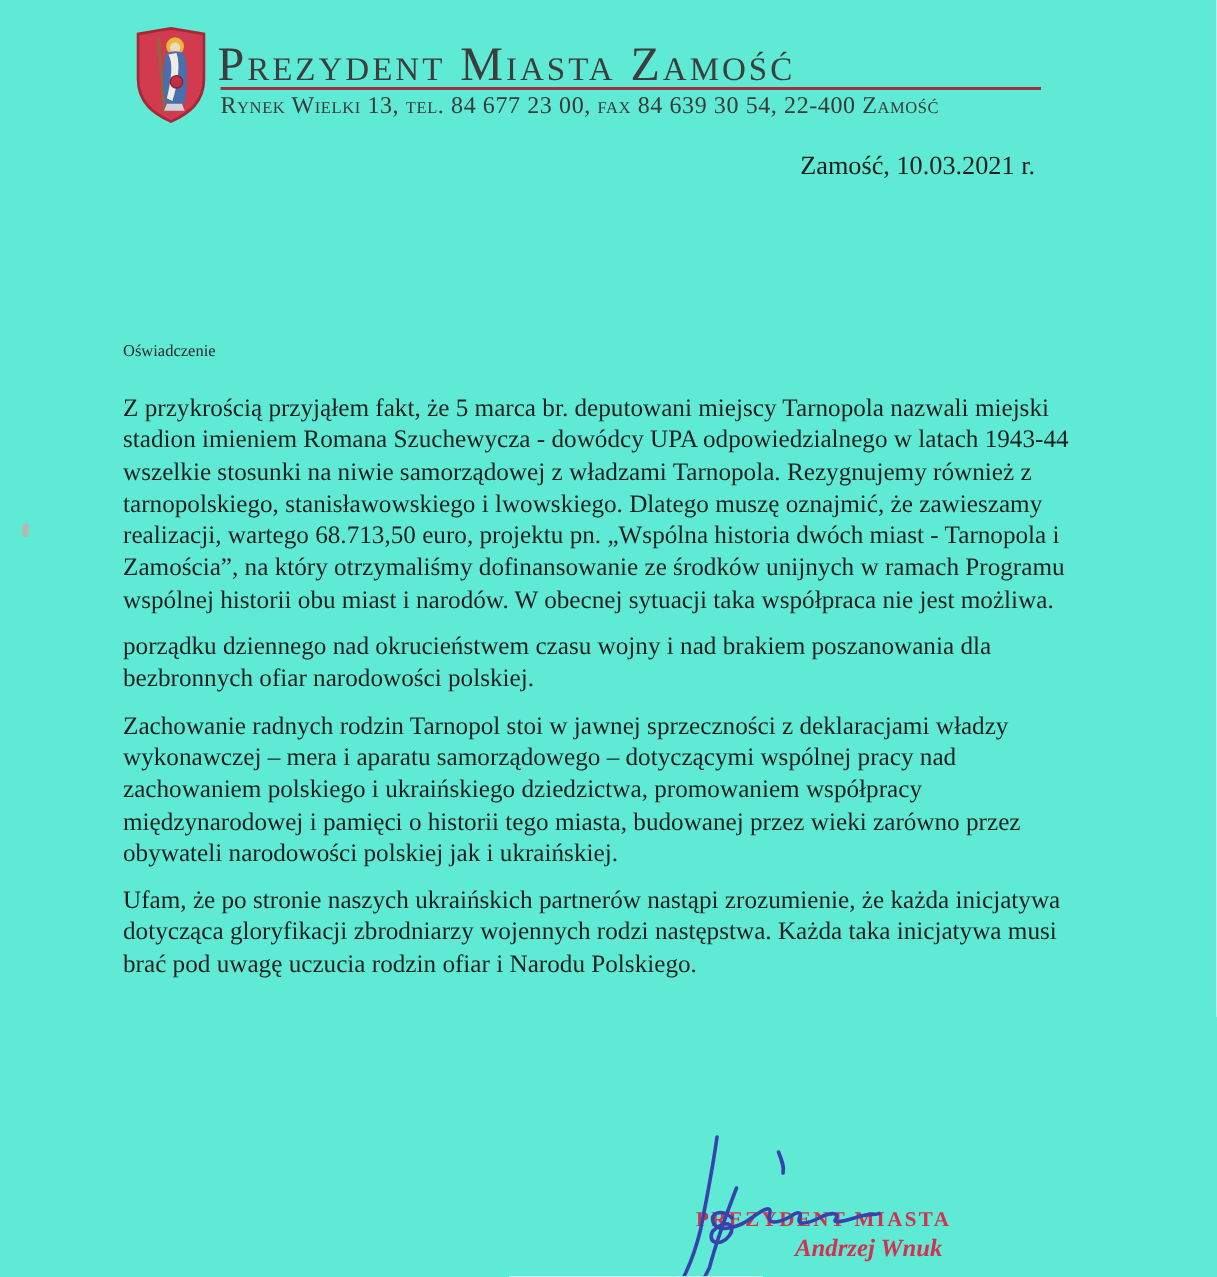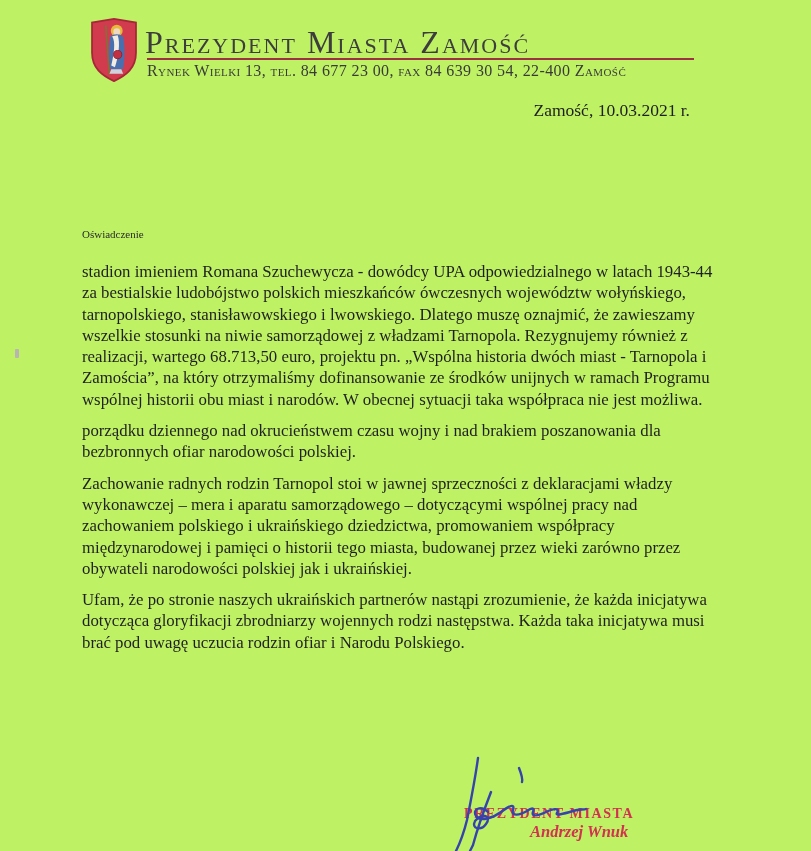--- a/index.html
+++ b/index.html
@@ -1,20 +1,20 @@
 <!DOCTYPE html>
 <html><head>
 <meta charset="utf-8">
 <style>
   html, body { margin: 0; padding: 0; background: #ffffff; }
   .page {
     position: relative;
     width: 811px;
     height: 851px;
-    background: #bef264;
+    background: #5eead4;
     overflow: hidden;
     font-family: "Liberation Serif", "DejaVu Serif", serif;
     color: #242424;
   }
 
   
   .coa {
     position: absolute;
     left: 90px; top: 18px;
     width: 48px; height: 64px;
@@ -135,24 +135,24 @@
     <div class="lh-rule"></div>
     <div class="lh-address">Rynek Wielki 13, tel. 84 677 23 00, fax 84 639 30 54, 22-400 Zamość</div>
   </div>
 
   <div class="date-line">Zamość, 10.03.2021 r.</div>
 
   <div class="doc-heading">Oświadczenie</div>
 
   <div class="body-text">
       <div class="para">
+        <div class="line">Z przykrością przyjąłem fakt, że 5 marca br. deputowani miejscy Tarnopola nazwali miejski</div>
         <div class="line">stadion imieniem Romana Szuchewycza - dowódcy UPA odpowiedzialnego w latach 1943-44</div>
-        <div class="line">za bestialskie ludobójstwo polskich mieszkańców ówczesnych województw wołyńskiego,</div>
+        <div class="line">wszelkie stosunki na niwie samorządowej z władzami Tarnopola. Rezygnujemy również z</div>
         <div class="line">tarnopolskiego, stanisławowskiego i lwowskiego. Dlatego muszę oznajmić, że zawieszamy</div>
-        <div class="line">wszelkie stosunki na niwie samorządowej z władzami Tarnopola. Rezygnujemy również z</div>
         <div class="line">realizacji, wartego 68.713,50 euro, projektu pn. „Wspólna historia dwóch miast - Tarnopola i</div>
         <div class="line">Zamościa”, na który otrzymaliśmy dofinansowanie ze środków unijnych w ramach Programu</div>
         <div class="line">wspólnej historii obu miast i narodów. W obecnej sytuacji taka współpraca nie jest możliwa.</div>
       </div>
       <div class="para">
         <div class="line">porządku dziennego nad okrucieństwem czasu wojny i nad brakiem poszanowania dla</div>
         <div class="line">bezbronnych ofiar narodowości polskiej.</div>
       </div>
       <div class="para">
         <div class="line">Zachowanie radnych rodzin Tarnopol stoi w jawnej sprzeczności z deklaracjami władzy</div>

